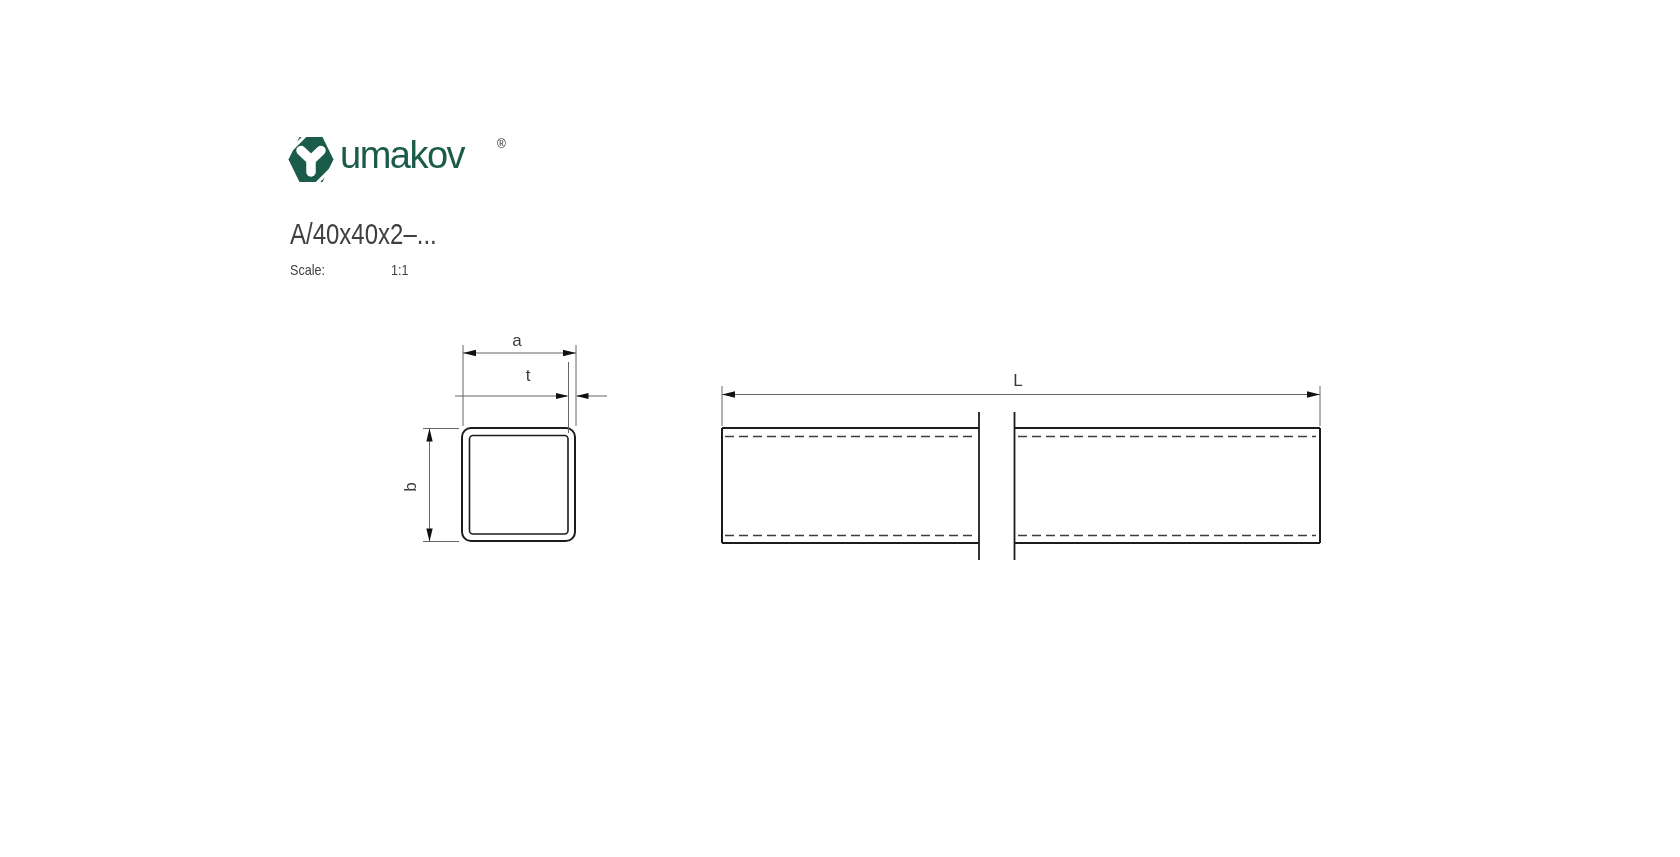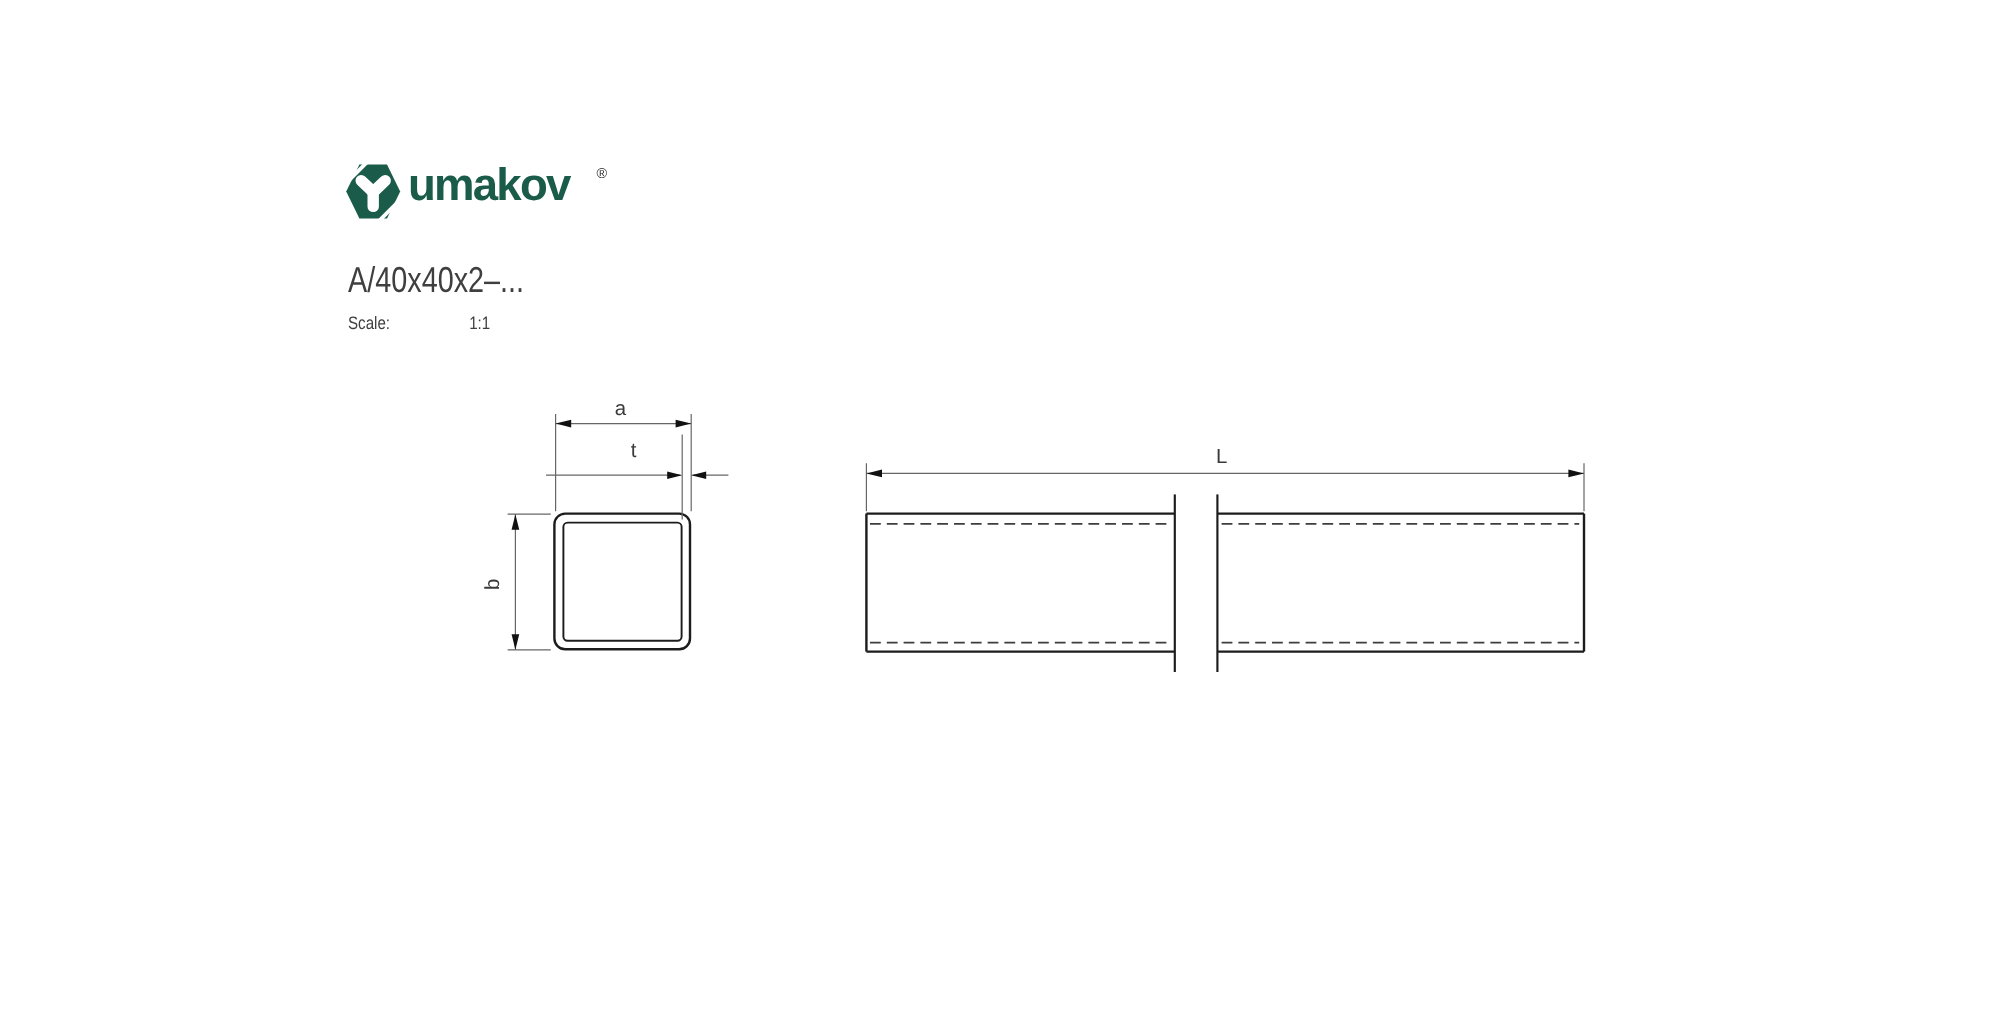--- a/index.html
+++ b/index.html
@@ -6,21 +6,21 @@
   body{
     width:1680px;height:857px;position:relative;
     background:#ffffff;overflow:hidden;
     font-family:"Liberation Sans",sans-serif;
   }
   
   .logo-row{position:absolute;left:288px;top:134px;height:50px;}
   .logo-hex{position:absolute;left:0;top:2px;}
   .logo-word{
     position:absolute;left:52px;top:2px;
-    font-size:38px;font-weight:bold;letter-spacing:-1.5px;
+    font-size:38px;font-weight:normal;letter-spacing:-1.5px;
     color:#1a5c49;line-height:1;
   }
   .logo-reg{
     position:absolute;left:209px;top:3px;
     font-size:12px;color:#2b2b2b;font-weight:normal;
   }
   
   .page-title{
     position:absolute;left:290px;top:219px;
     font-size:30px;color:#3f3f3f;line-height:1;

